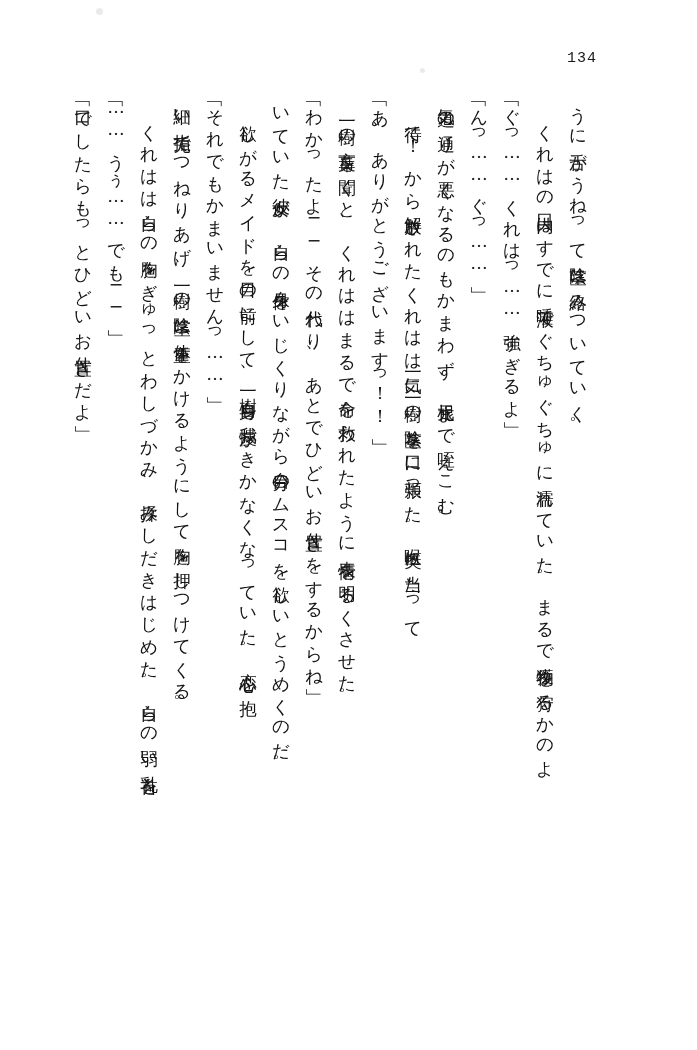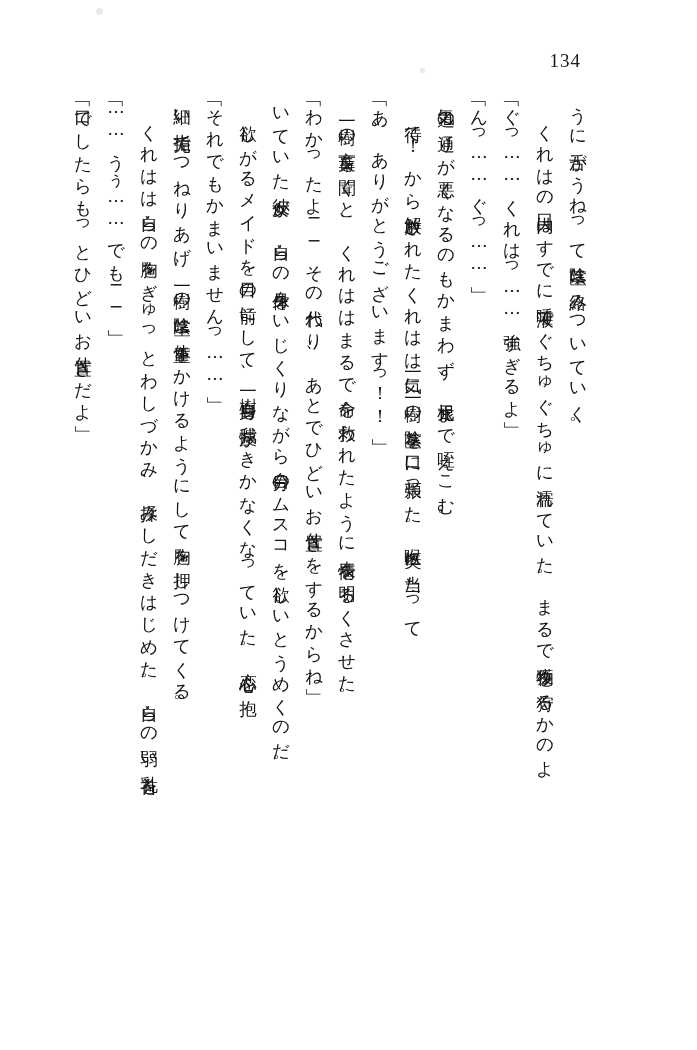--- a/index.html
+++ b/index.html
@@ -22,25 +22,25 @@
     top: 0;
     width: 697px;
     height: 1050px;
     background: #ffffff;
   }
 
   
   .page-number {
     position: absolute;
     top: 50px;
-    right: 116px;
-    font-size: 19px;
+    right: 100px;
+    font-size: 15px;
     letter-spacing: 1px;
     color: #1a1a1a;
-    font-family: Liberation Serif, serif;
+    font-family: Liberation Mono, monospace;
   }
 
   
   .text-body {
     position: absolute;
     top: 95px;
     right: 72px;
     left: 58px;
     height: 890px;
     display: flex;

